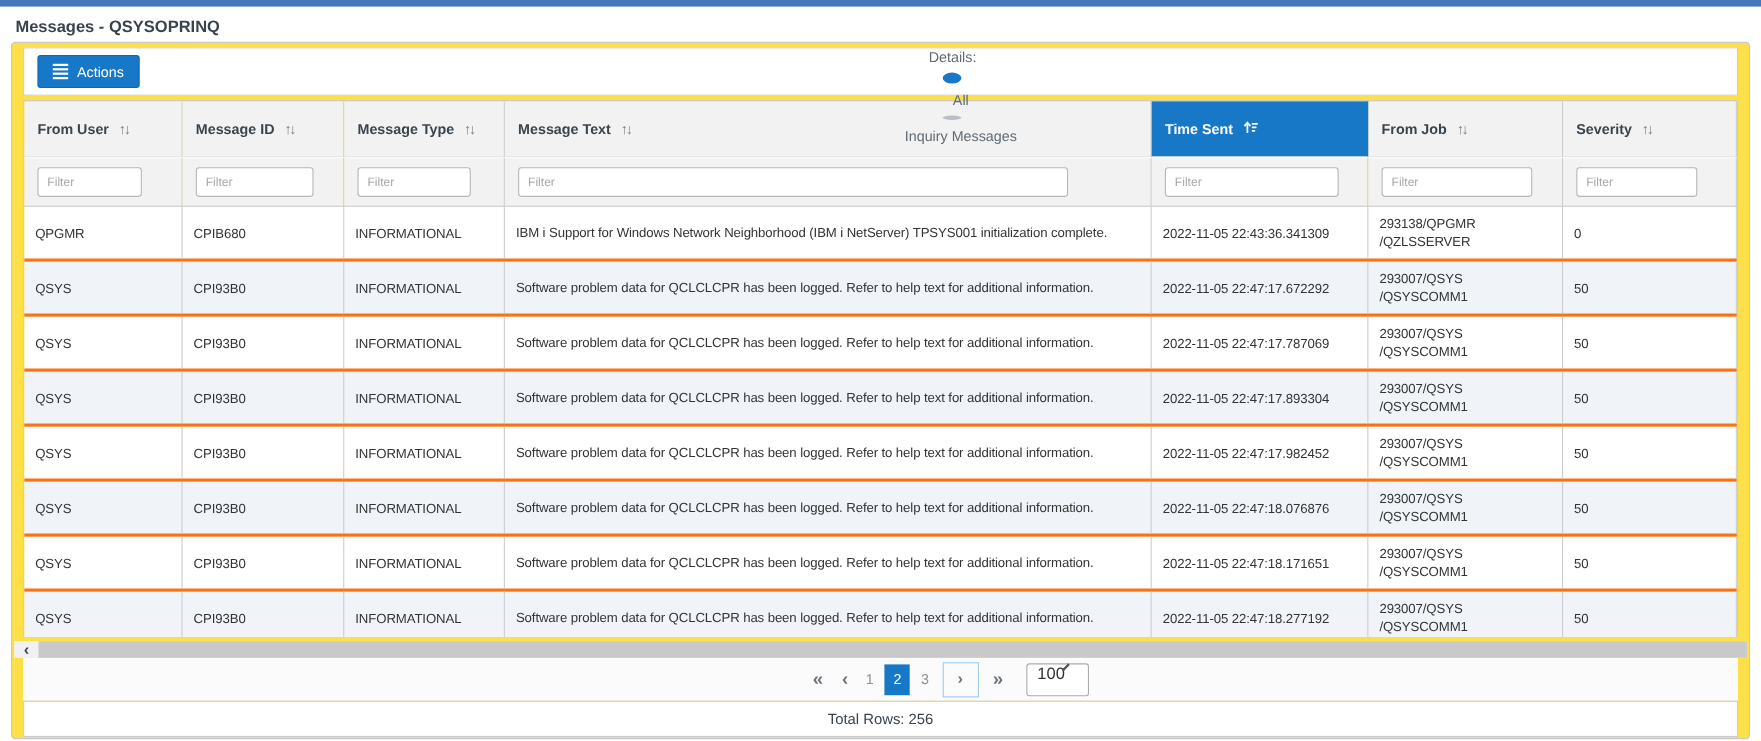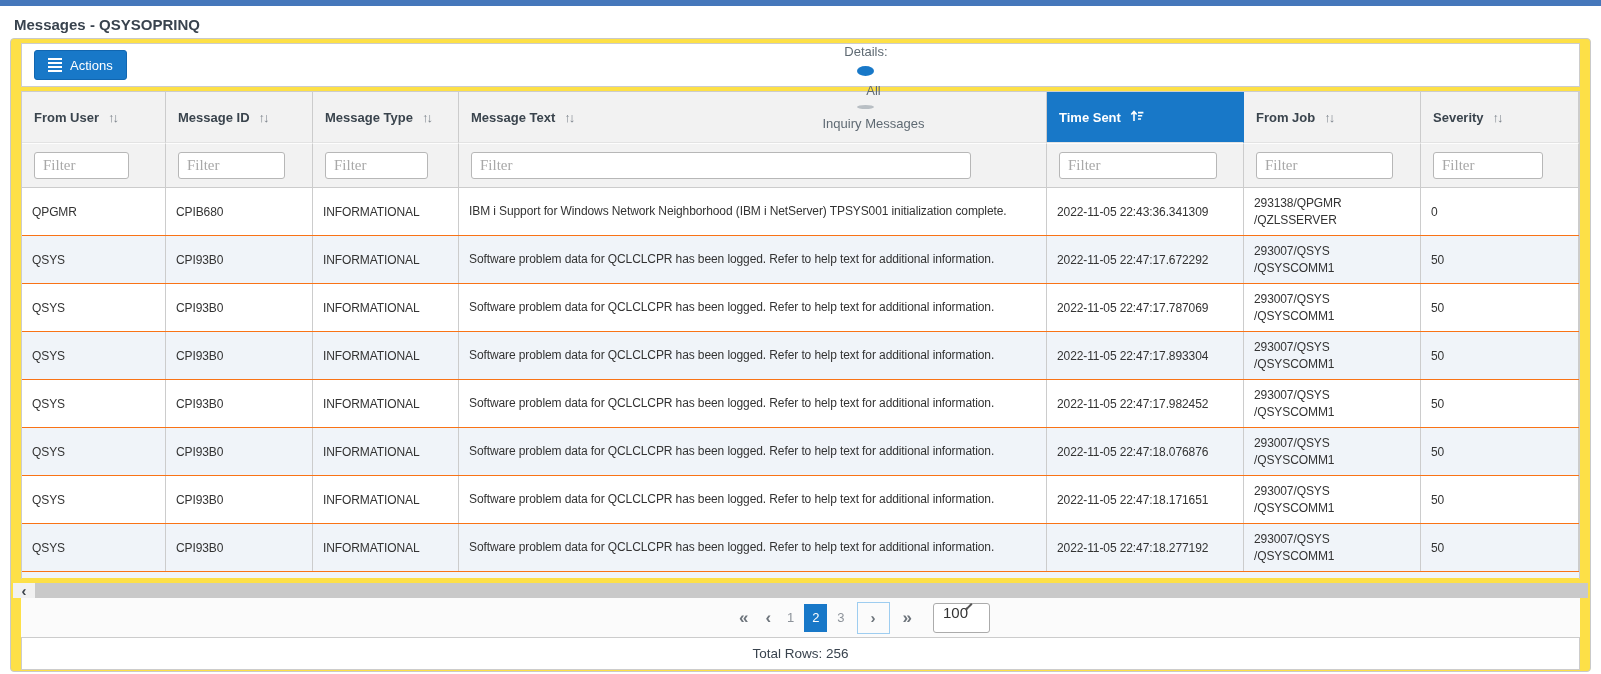--- a/index.html
+++ b/index.html
@@ -49,28 +49,28 @@
     font-size:13px; font-weight:bold; color:#3a444d; cursor:pointer; user-select:none;
   }
   .hcell.active { background:#1878c8; color:#ffffff; border-right-color:#1878c8; }
   .sorticons { color:#7b828a; font-size:13px; font-weight:normal; letter-spacing:-2px; padding-right:2px; }
   .fcell {
     background:#f2f2f2; height:45px; border-right:1px solid #cccccc; border-bottom:1px solid #cccccc;
     border-top:1px solid #fdfdfd; display:flex; align-items:center; padding:0 12px;
   }
   .fcell input {
     height:27px; border:1px solid #b7b7b7; border-radius:3px; padding:0 8px;
-    font-size:15px; font-family:Liberation Serif, serif; color:#333; background:#fff; outline:none;
+    font-size:11px; font-family:Liberation Sans, sans-serif; color:#333; background:#fff; outline:none;
   }
   .fcell input::placeholder { color:#a8a8a8; }
   .dcell {
     height:47px; border-right:1px solid #cccccc; display:flex; align-items:center;
     padding:0 10px; font-size:12px; color:#333; overflow:hidden; letter-spacing:-0.1px;
   }
-  .drow { border-bottom:1px solid #f97316; background:#ffffff; }
+  .drow { border-bottom:3px solid #f97316; background:#ffffff; }
   .drow.stripe { background:#f0f4f9; }
   .dcell.msg { line-height:1.3; padding-right:14px; }
   .dcell.job { white-space:pre-line; line-height:1.35; }
   .dcell.time { white-space:nowrap; }
   .clipped-row { height:6px; background:#f0f4f9; }
   
   .hscroll { margin:4px -8px 0 -8px; height:15px; display:flex; background:#f1f1f1; }
   .hscroll .arrow {
     width:22px; background:#f1f1f1; color:#3f464d; font-size:15px; font-weight:bold;
     display:flex; align-items:center; justify-content:center; line-height:0; cursor:pointer;

